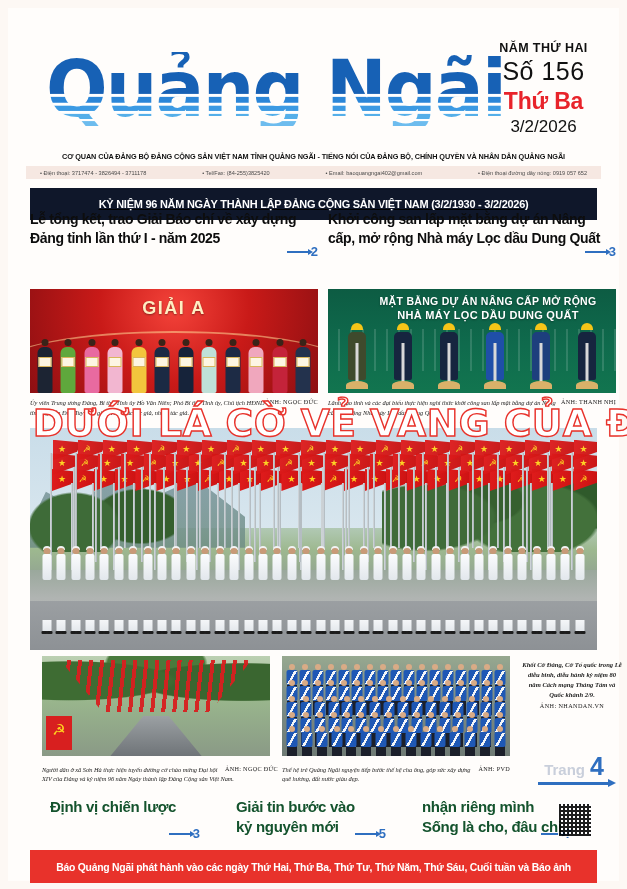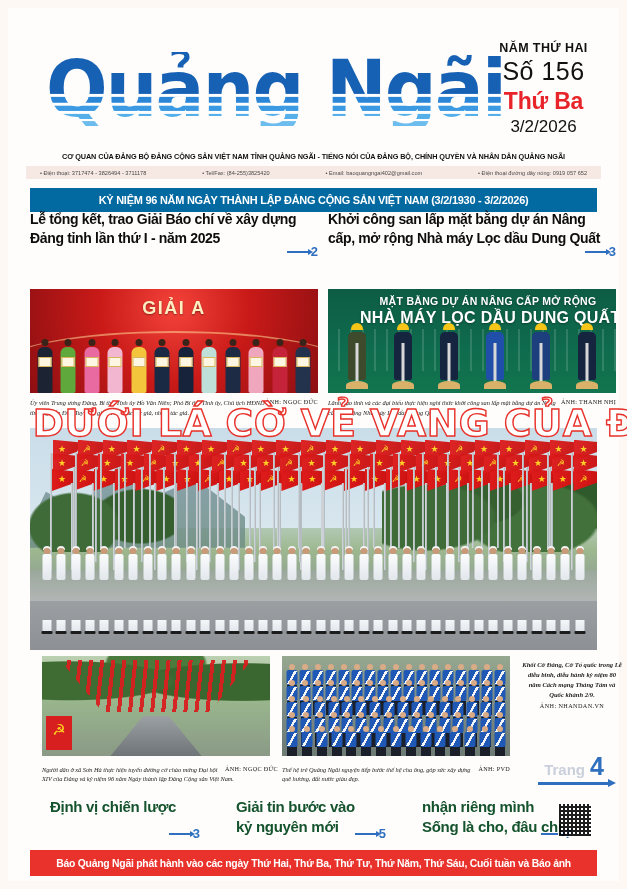--- a/index.html
+++ b/index.html
@@ -101,23 +101,23 @@
     padding: 0 14px;
   }
   .contact-item {
     font-size: 5.6px; color: #4a4a4a; white-space: nowrap;
     font-family: "Liberation Sans", sans-serif;
   }
   .contact-item::before { content: "• "; color: #4a4a4a; }
 
   
   .anniv-banner {
-    position: absolute; left: 22px; right: 22px; top: 180px; height: 24px;
-    background: #0369a1;
-    display: flex; align-items: center; justify-content: center;
+    position: absolute; left: 22px; right: 22px; top: 180px; height: 32px;
+    background: #0f172a;
+    display: flex; align-items: center; justify-content: center; text-decoration: underline;
   }
   .anniv-text {
     color: #fff; font-weight: bold; font-size: 11.3px;
     font-family: "Liberation Sans", sans-serif;
     letter-spacing: -0.25px;
     transform: scaleX(0.97);
     white-space: nowrap;
   }
 
   
@@ -186,21 +186,21 @@
   .gb-banner-1, .gb-banner-2 {
     position: absolute; left: 0; right: 0; text-align: center;
     font-family: "Liberation Sans", sans-serif;
     font-weight: bold; color: #ffffff;
     letter-spacing: .3px;
     text-shadow: 0 1px 2px rgba(0,0,0,.35);
     white-space: nowrap;
     margin-left: 32px;
   }
   .gb-banner-1 { top: 6px; font-size: 10.5px; }
-  .gb-banner-2 { top: 20px; font-size: 16px; }
+  .gb-banner-2 { top: 20px; font-size: 11px; }
   .gb-skyline { position: absolute; left: 0; right: 0; bottom: 22px; height: 42px; opacity: .28;
      background: repeating-linear-gradient(90deg, transparent 0 10px, rgba(255,255,255,.5) 10px 12px);
   }
   .gb-people { position: absolute; left: 6px; right: 6px; bottom: 6px; height: 64px; display: flex; justify-content: space-around; align-items: flex-end; }
   .gb-person { position: relative; width: 30px; height: 100%; }
   .gb-helmet { position: absolute; left: 50%; transform: translateX(-50%); top: 0; width: 12px; height: 7px; border-radius: 6px 6px 0 0; background: #f5c518; }
   .gb-suit { position: absolute; left: 50%; transform: translateX(-50%); top: 9px; width: 18px; height: 48px; border-radius: 5px 5px 2px 2px; background: #16253f; }
   .gb-shovel { position: absolute; left: 50%; transform: translateX(-50%); bottom: 0; width: 3px; height: 44px; background: #d8d8d8; }
   .gb-sand { position: absolute; left: 50%; transform: translateX(-50%); bottom: -2px; width: 22px; height: 8px; border-radius: 50% 50% 0 0; background: #d9b169; }
 
@@ -388,21 +388,21 @@
     background-image:
       repeating-linear-gradient(90deg,#000 0 2px, transparent 2px 4px),
       repeating-linear-gradient(0deg,#000 0 2px, transparent 2px 4px);
     background-size: 4px 4px, 4px 4px;
     border: 1px solid #fff;
     opacity: .88;
   }
 
   
   .footer-bar {
-    position: absolute; left: 22px; right: 22px; top: 842px; height: 26px;
+    position: absolute; left: 22px; right: 22px; top: 842px; height: 33px;
     background: #e8322b;
     display: flex; align-items: center; justify-content: center;
   }
   .footer-text {
     color: #fff; font-weight: bold; font-size: 10.6px;
     font-family: "Liberation Sans", sans-serif;
     letter-spacing: -0.25px; white-space: nowrap;
     transform: scaleX(0.98);
   }
   .clearfix::after { content: ""; display: block; clear: both; }

